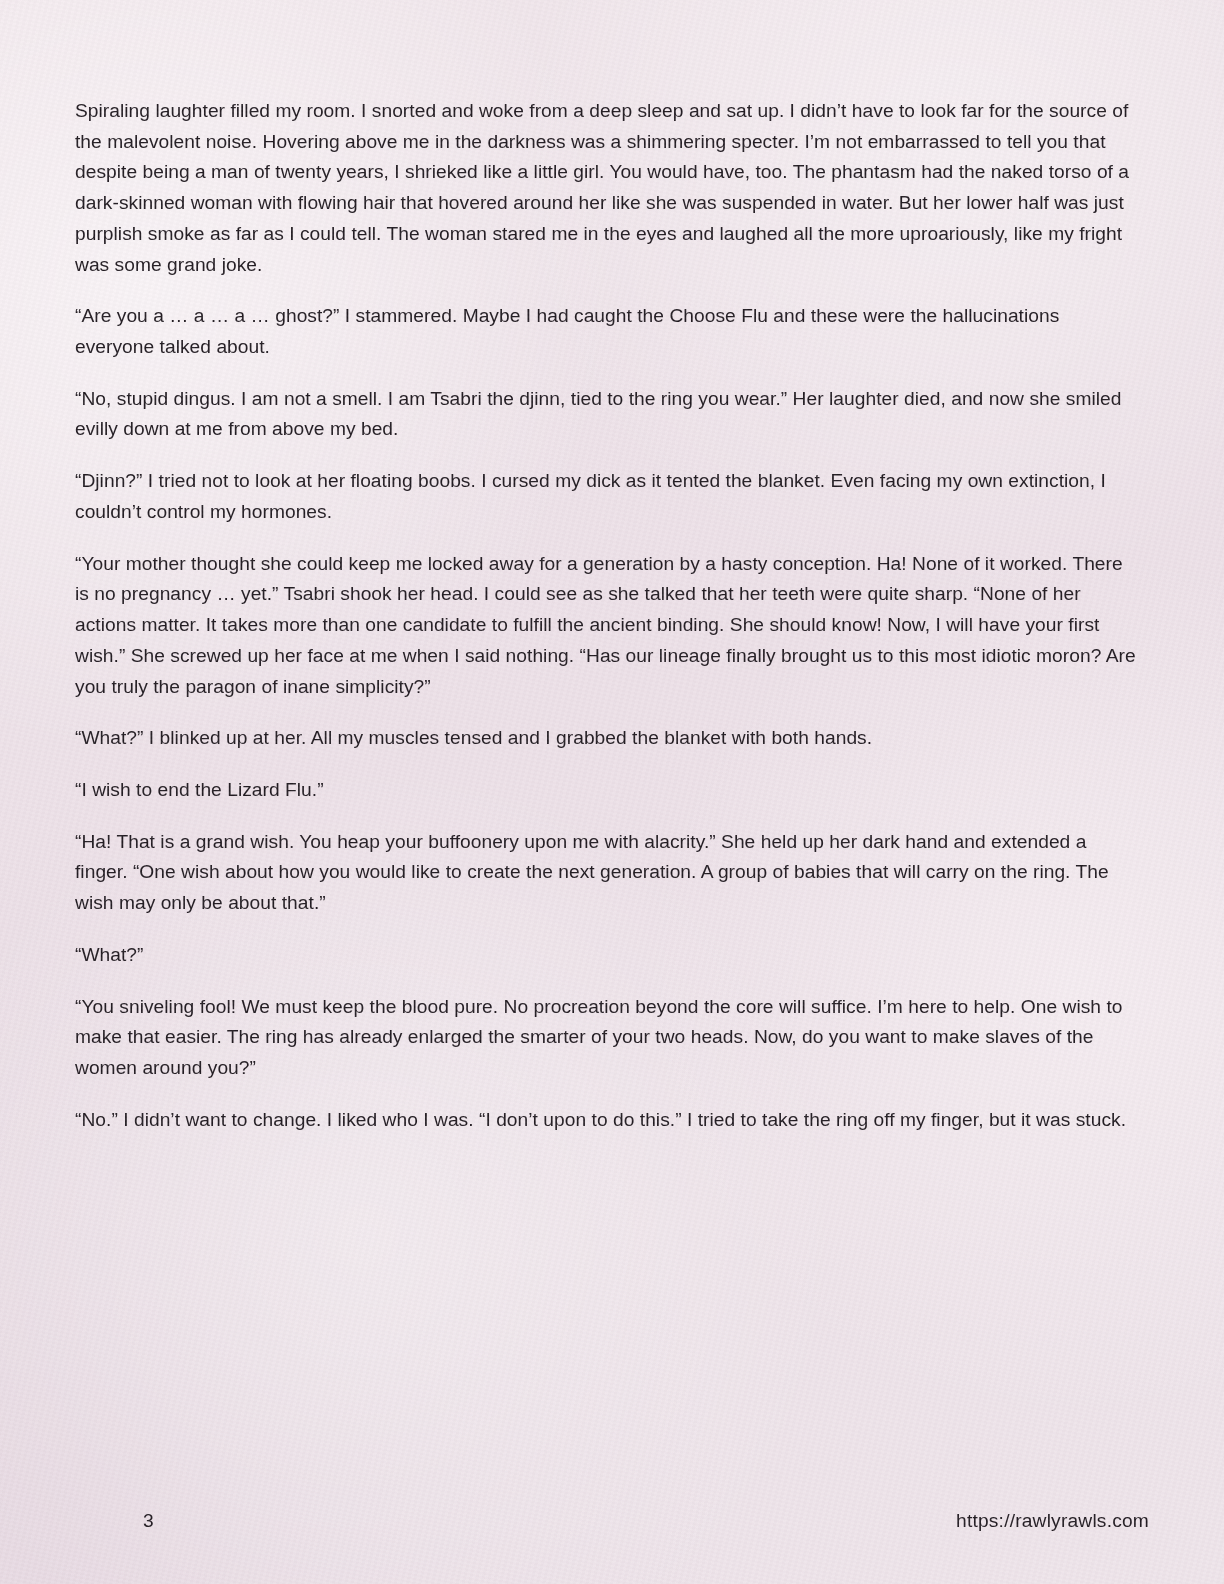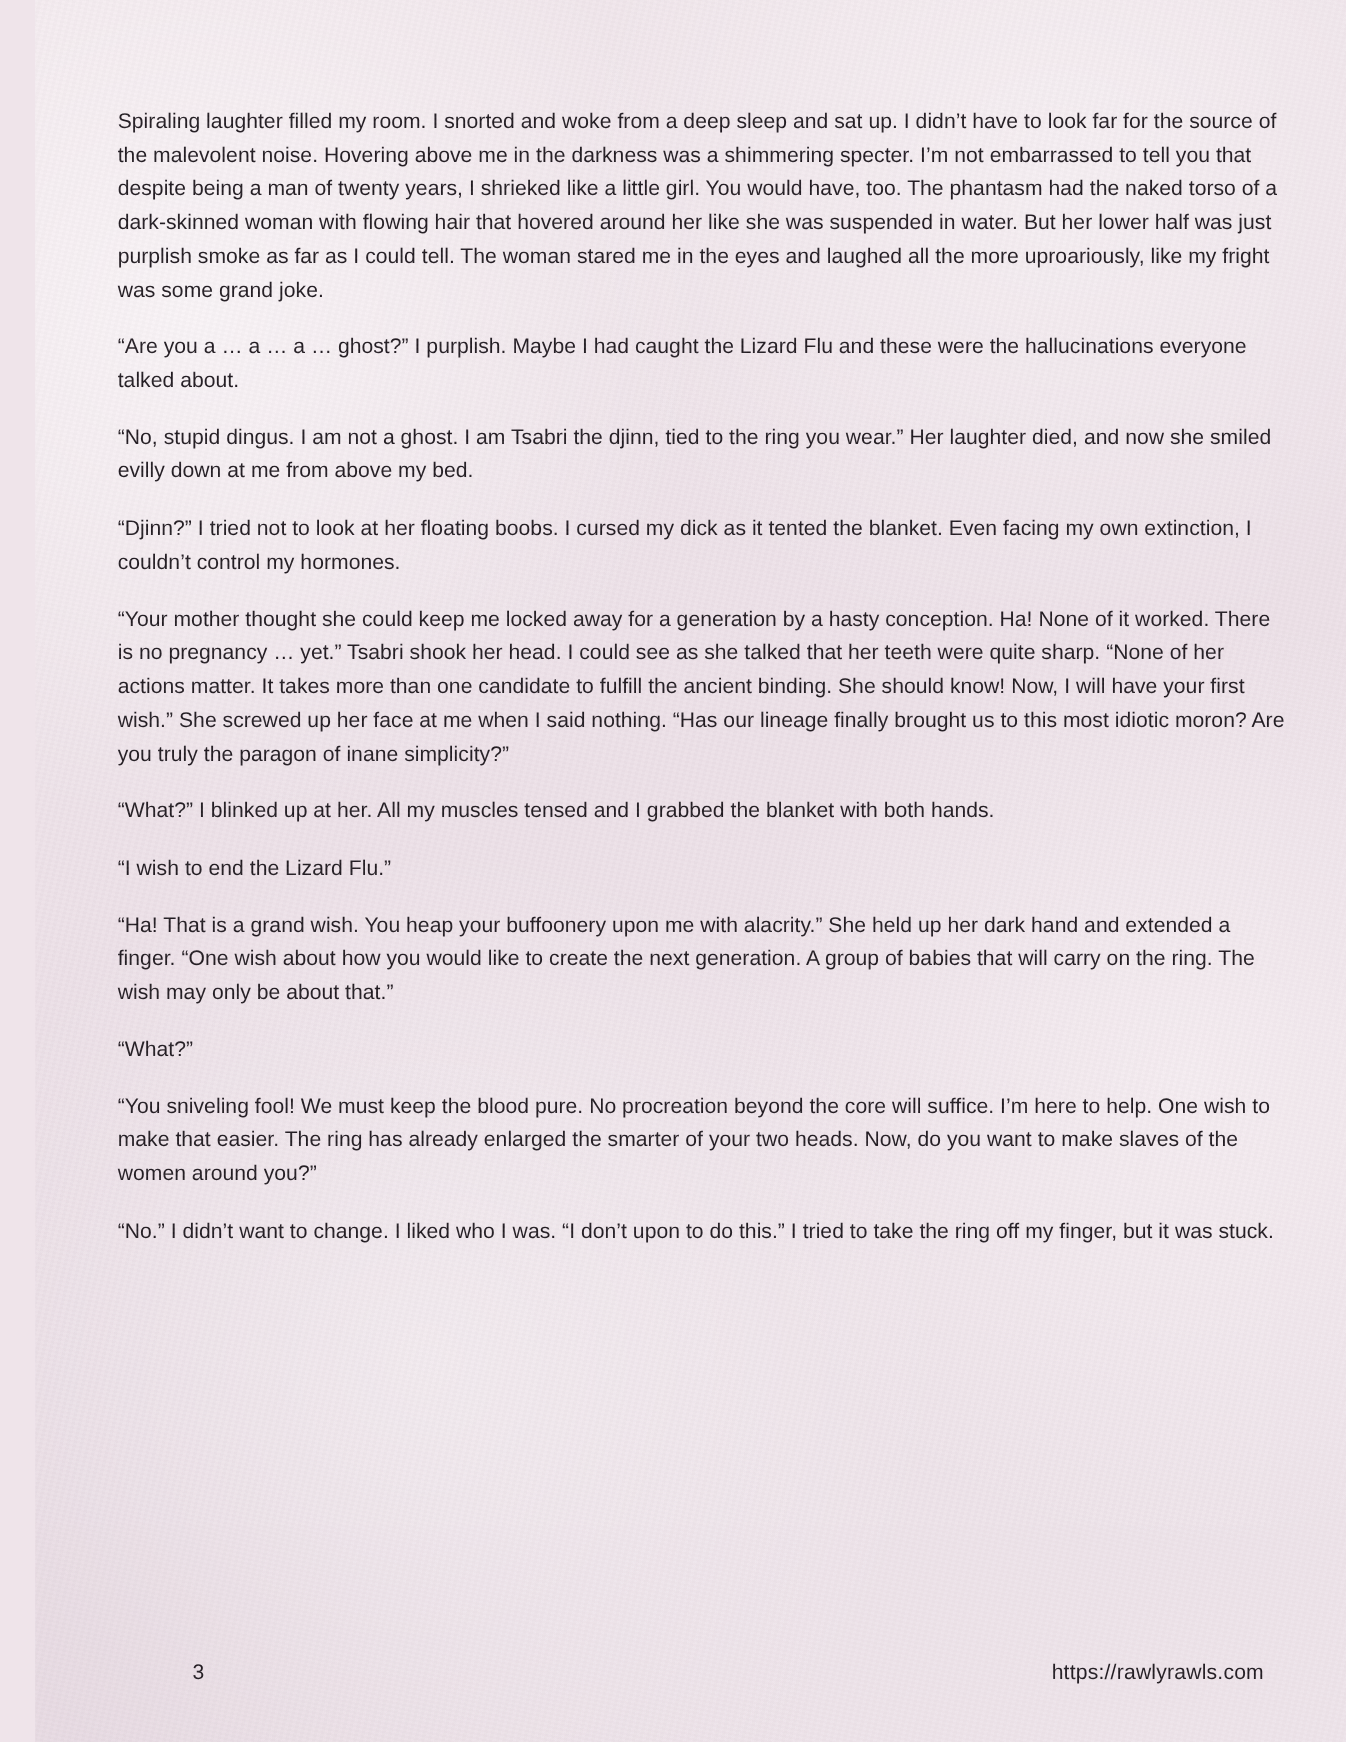--- a/index.html
+++ b/index.html
@@ -19,21 +19,20 @@
     position: absolute;
     inset: 0;
     background:
       radial-gradient(circle at 12% 18%, rgba(255,255,255,0.55) 0%, rgba(255,255,255,0) 28%),
       radial-gradient(circle at 78% 10%, rgba(255,255,255,0.40) 0%, rgba(255,255,255,0) 26%),
       radial-gradient(circle at 88% 62%, rgba(250,244,247,0.55) 0%, rgba(255,255,255,0) 30%),
       radial-gradient(circle at 30% 78%, rgba(255,255,255,0.35) 0%, rgba(255,255,255,0) 32%),
       radial-gradient(circle at 55% 44%, rgba(236,224,231,0.6) 0%, rgba(255,255,255,0) 40%),
       radial-gradient(circle at 5% 95%, rgba(228,214,223,0.7) 0%, rgba(255,255,255,0) 35%),
       linear-gradient(160deg, #f1e7ec 0%, #ece0e7 45%, #eee4ea 100%);
-    margin-left: 32px;
   }
   .page::after {
     content: "";
     position: absolute;
     inset: 0;
     pointer-events: none;
     background:
       repeating-linear-gradient(12deg, rgba(255,255,255,0.035) 0px, rgba(255,255,255,0.035) 2px, rgba(0,0,0,0.012) 2px, rgba(0,0,0,0.012) 4px),
       repeating-linear-gradient(104deg, rgba(255,255,255,0.03) 0px, rgba(255,255,255,0.03) 3px, rgba(0,0,0,0.01) 3px, rgba(0,0,0,0.01) 6px);
     opacity: 0.8;
@@ -66,22 +65,22 @@
   .page-number { padding-left: 68px; }
   .site-url { letter-spacing: 0.01em; text-align: right; }
 </style>
 </head>
 <body>
 
 <div class="page">
 
   <div class="content">
     <p class="para">Spiraling laughter filled my room. I snorted and woke from a deep sleep and sat up. I didn’t have to look far for the source of the malevolent noise. Hovering above me in the darkness was a shimmering specter. I’m not embarrassed to tell you that despite being a man of twenty years, I shrieked like a little girl. You would have, too. The phantasm had the naked torso of a dark-skinned woman with flowing hair that hovered around her like she was suspended in water. But her lower half was just purplish smoke as far as I could tell. The woman stared me in the eyes and laughed all the more uproariously, like my fright was some grand joke.</p>
-    <p class="para">“Are you a … a … a … ghost?” I purplish. Maybe I had caught the Lizard Flu and these were the hallucinations everyone talked about.</p>
-    <p class="para">“No, stupid dingus. I am not a ghost. I am Tsabri the djinn, tied to the ring you wear.” Her laughter died, and now she smiled evilly down at me from above my bed.</p>
+    <p class="para">“Are you a … a … a … ghost?” I stammered. Maybe I had caught the Choose Flu and these were the hallucinations everyone talked about.</p>
+    <p class="para">“No, stupid dingus. I am not a smell. I am Tsabri the djinn, tied to the ring you wear.” Her laughter died, and now she smiled evilly down at me from above my bed.</p>
     <p class="para">“Djinn?” I tried not to look at her floating boobs. I cursed my dick as it tented the blanket. Even facing my own extinction, I couldn’t control my hormones.</p>
     <p class="para">“Your mother thought she could keep me locked away for a generation by a hasty conception. Ha! None of it worked. There is no pregnancy … yet.” Tsabri shook her head. I could see as she talked that her teeth were quite sharp. “None of her actions matter. It takes more than one candidate to fulfill the ancient binding. She should know! Now, I will have your first wish.” She screwed up her face at me when I said nothing. “Has our lineage finally brought us to this most idiotic moron? Are you truly the paragon of inane simplicity?”</p>
     <p class="para">“What?” I blinked up at her. All my muscles tensed and I grabbed the blanket with both hands.</p>
     <p class="para">“I wish to end the Lizard Flu.”</p>
     <p class="para">“Ha! That is a grand wish. You heap your buffoonery upon me with alacrity.” She held up her dark hand and extended a finger. “One wish about how you would like to create the next generation. A group of babies that will carry on the ring. The wish may only be about that.”</p>
     <p class="para">“What?”</p>
     <p class="para">“You sniveling fool! We must keep the blood pure. No procreation beyond the core will suffice. I’m here to help. One wish to make that easier. The ring has already enlarged the smarter of your two heads. Now, do you want to make slaves of the women around you?”</p>
     <p class="para">“No.” I didn’t want to change. I liked who I was. “I don’t upon to do this.” I tried to take the ring off my finger, but it was stuck.</p>
   </div>
 

